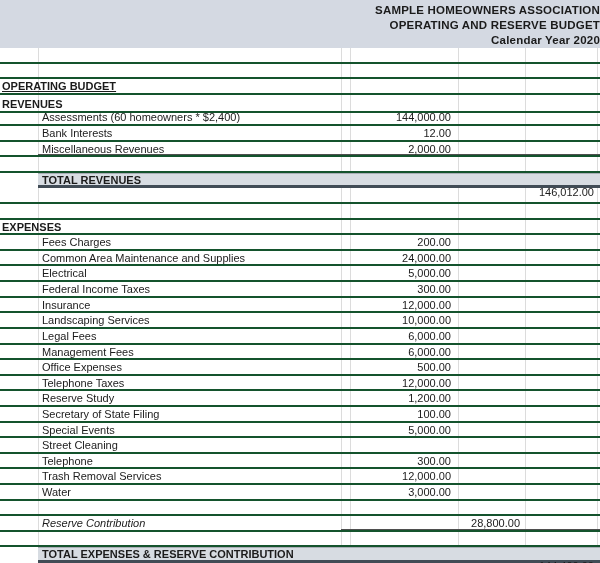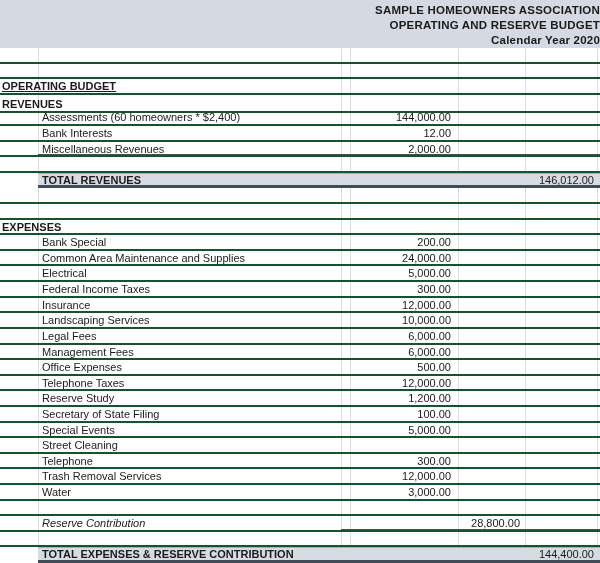--- a/index.html
+++ b/index.html
@@ -29,21 +29,21 @@
   .rule.full{left:38px;}
   .rule.right{left:341px;}
   .cell{position:absolute;top:0;z-index:2;white-space:nowrap;}
   .lab-section{left:2px;font-weight:bold;}
   .lab-section.u{text-decoration:underline;}
   .lab-item{left:42px;}
   .lab-item.it{font-style:italic;}
   .lab-total{left:42px;font-weight:bold;}
   .v1{left:350px;width:101px;text-align:right;}
   .v2{left:458px;width:62px;text-align:right;}
-  .v3{left:525px;width:69px;text-align:right;}
+  .v3{left:525px;width:69px;text-align:right;margin-top:12px;}
 </style>
 </head>
 <body>
 
 <div class="sheet">
   <div class="band">
     <div>SAMPLE HOMEOWNERS ASSOCIATION</div>
     <div>OPERATING AND RESERVE BUDGET</div>
     <div>Calendar Year 2020</div>
   </div>
@@ -82,21 +82,21 @@
         <div class="shade"></div>
         <div class="cell lab-total">TOTAL REVENUES</div>
         <div class="cell v3">146,012.00</div>
       </div>
       <div class="row gridline" style="top: 188.455px; height: 15.6061px; line-height: 15.6061px;"></div>
       <div class="row gridline" style="top: 204.061px; height: 15.6061px; line-height: 15.6061px;"></div>
       <div class="row gridline" style="top: 219.667px; height: 15.6061px; line-height: 15.6061px;">
         <div class="cell lab-section">EXPENSES</div>
       </div>
       <div class="row gridline" style="top: 235.273px; height: 15.6061px; line-height: 15.6061px;">
-        <div class="cell lab-item">Bank Special</div>
+        <div class="cell lab-item">Fees Charges</div>
         <div class="cell v1">200.00</div>
       </div>
       <div class="row gridline" style="top: 250.879px; height: 15.6061px; line-height: 15.6061px;">
         <div class="cell lab-item">Common Area Maintenance and Supplies</div>
         <div class="cell v1">24,000.00</div>
       </div>
       <div class="row gridline" style="top: 266.485px; height: 15.6061px; line-height: 15.6061px;">
         <div class="cell lab-item">Electrical</div>
         <div class="cell v1">5,000.00</div>
       </div>

